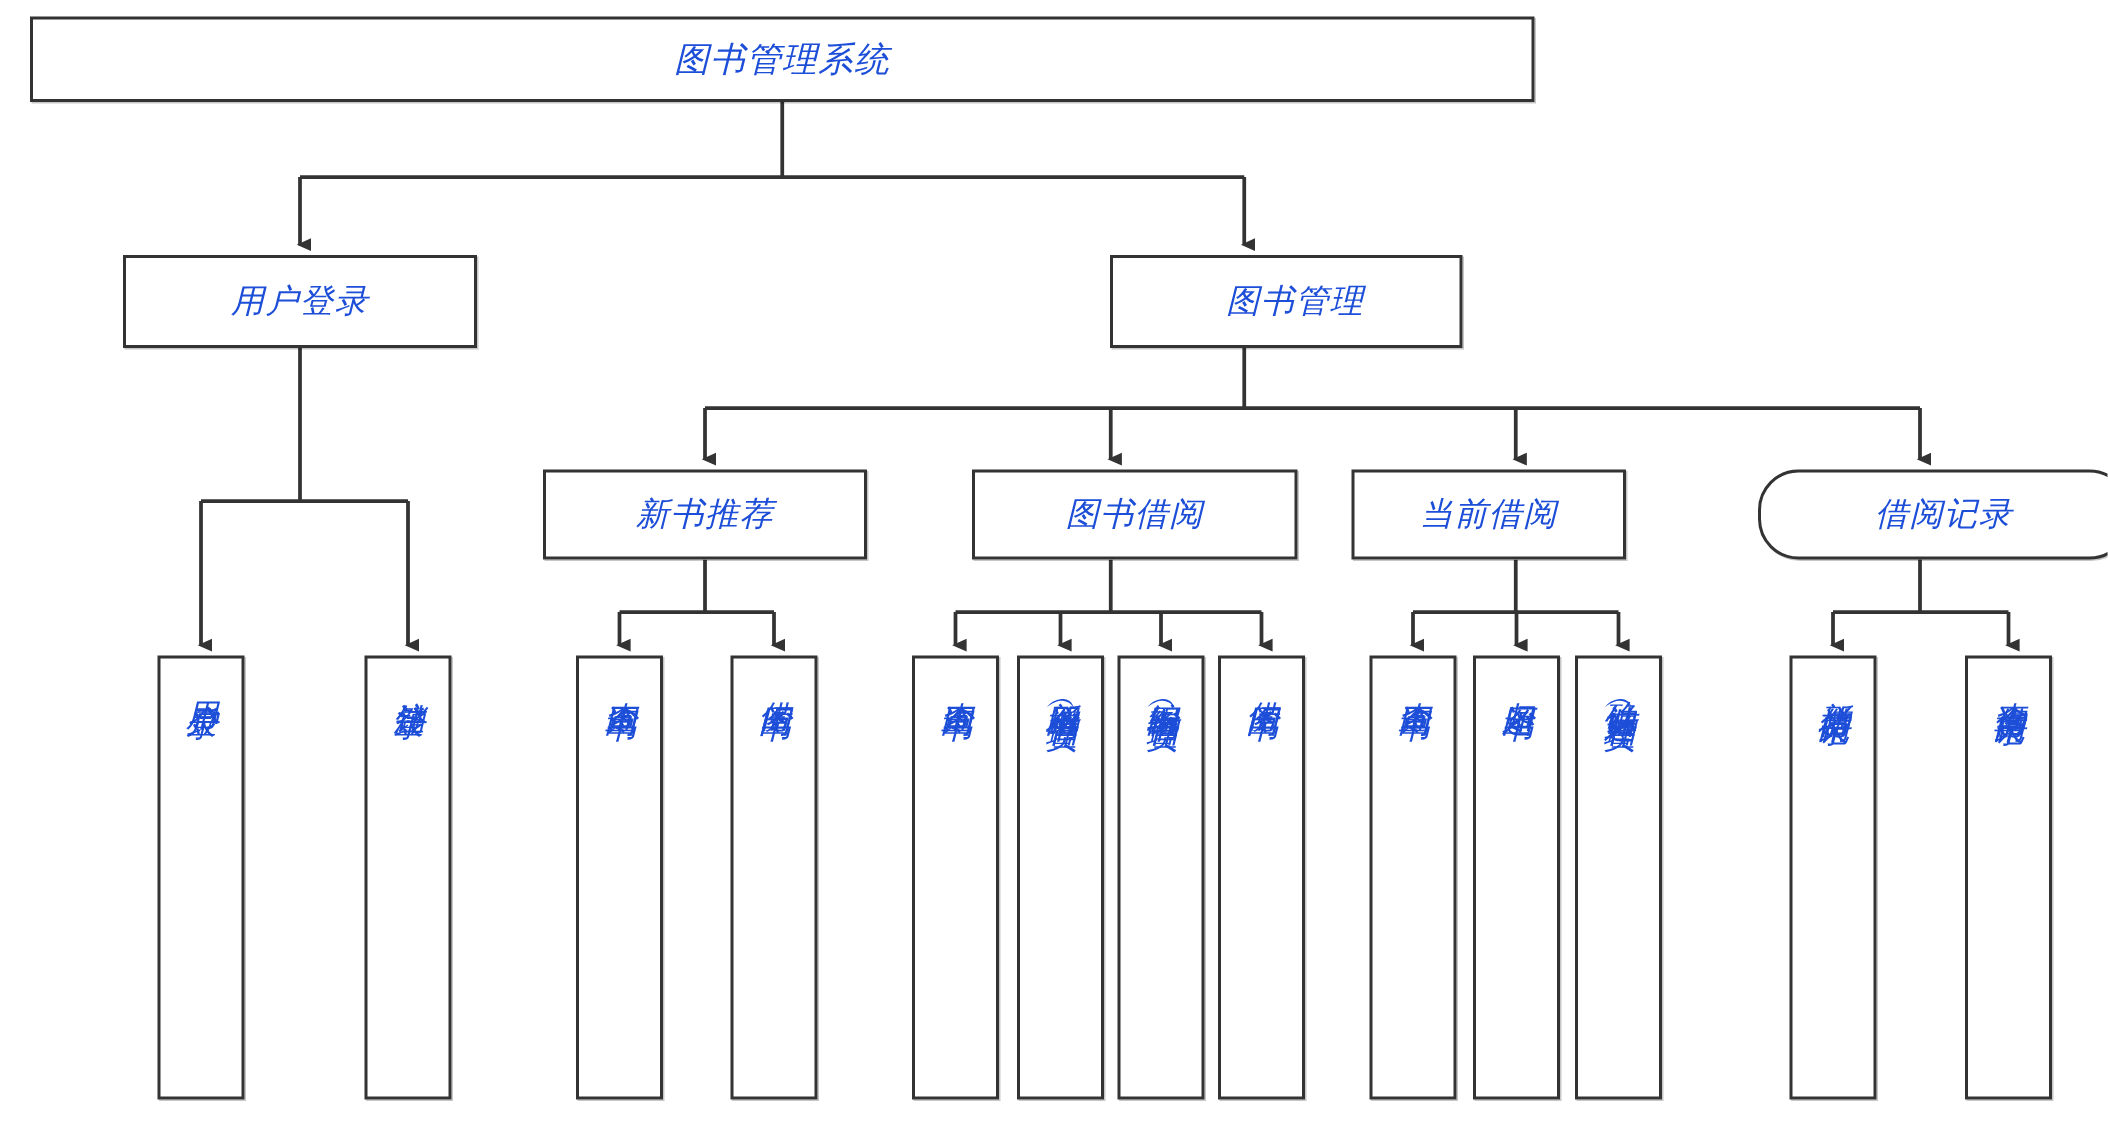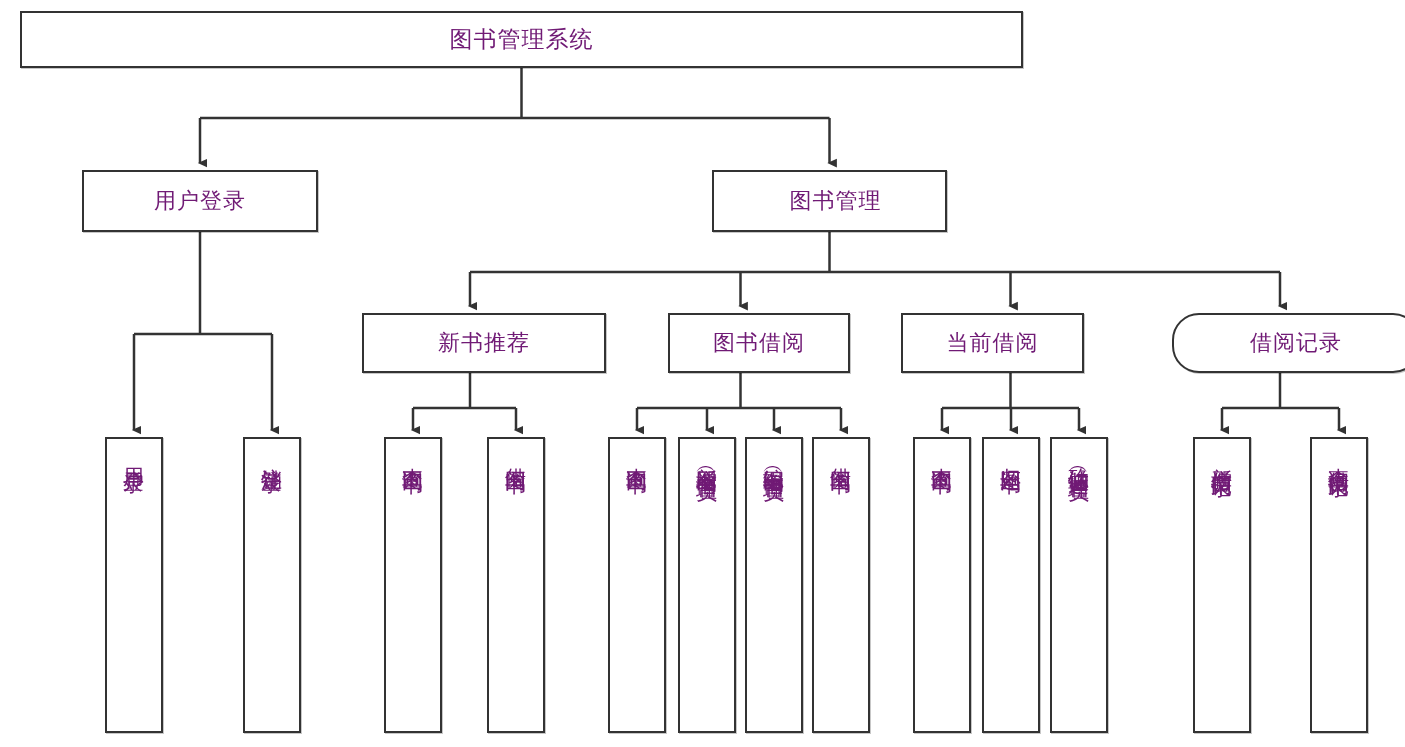--- a/index.html
+++ b/index.html
@@ -15,24 +15,25 @@
     box-sizing:border-box;
     background:#ffffff;
     border:2.5px solid #333333;
     display:flex;align-items:center;justify-content:center;
     box-shadow:1px 1px 0 rgba(0,0,0,0.22);
   }
   .node .label{
     font-size:22px;
     line-height:1.25;
     letter-spacing:1px;
-    color:#701a75;
+    color:#1d4ed8;
     text-align:center;
     white-space:nowrap;
     user-select:none;
+    font-style:italic;
   }
   .node.leaf .label{
     writing-mode:vertical-rl;
     text-orientation:upright;
     font-size:21px;
     letter-spacing:2px;
     line-height:1;
     white-space:nowrap;
   }
   .node.leaf{
@@ -96,27 +97,27 @@
         <line x1="1339" y1="408" x2="1339" y2="430" stroke="#333333" stroke-width="2.5" marker-end="url(#arrowhead)"></line>
       </g>
   </svg>
   <div id="node-layer">
       <div class="node root " style="left: 20px; top: 11px; width: 1003px; height: 57px;">
         <span class="label">图书管理系统</span>
       </div>
       <div class="node " style="left: 82px; top: 170px; width: 236px; height: 62px;">
         <span class="label">用户登录</span>
       </div>
-      <div class="node " style="left: 712px; top: 170px; width: 235px; height: 62px; padding-left: 12px;">
+      <div class="node " style="left: 740px; top: 170px; width: 235px; height: 62px; padding-left: 12px;">
         <span class="label">图书管理</span>
       </div>
-      <div class="node " style="left: 362px; top: 313px; width: 244px; height: 60px;">
+      <div class="node " style="left: 362px; top: 313px; width: 216px; height: 60px;">
         <span class="label">新书推荐</span>
       </div>
-      <div class="node " style="left: 668px; top: 313px; width: 182px; height: 60px;">
+      <div class="node " style="left: 648px; top: 313px; width: 217px; height: 60px;">
         <span class="label">图书借阅</span>
       </div>
       <div class="node " style="left: 901px; top: 313px; width: 183px; height: 60px;">
         <span class="label">当前借阅</span>
       </div>
       <div class="node " style="left: 1172px; top: 313px; width: 248px; height: 60px; border-radius: 27px;">
         <span class="label">借阅记录</span>
       </div>
       <div class="node leaf" style="left: 105px; top: 437px; width: 58px; height: 296px;">
         <span class="label">用户登录</span>

